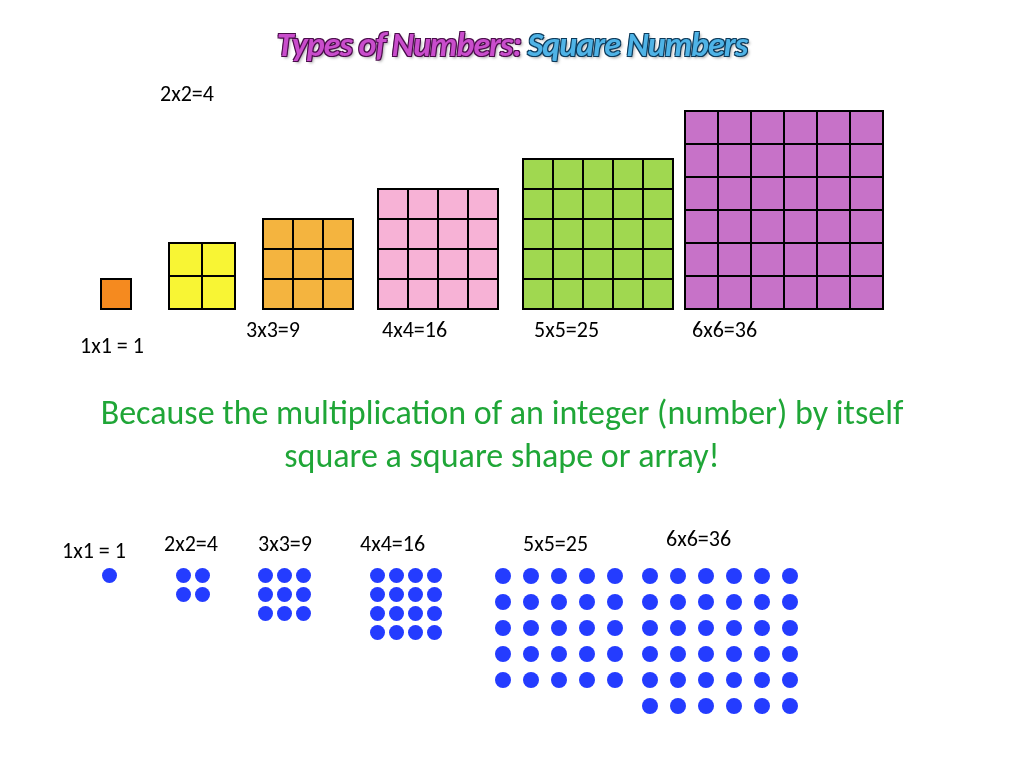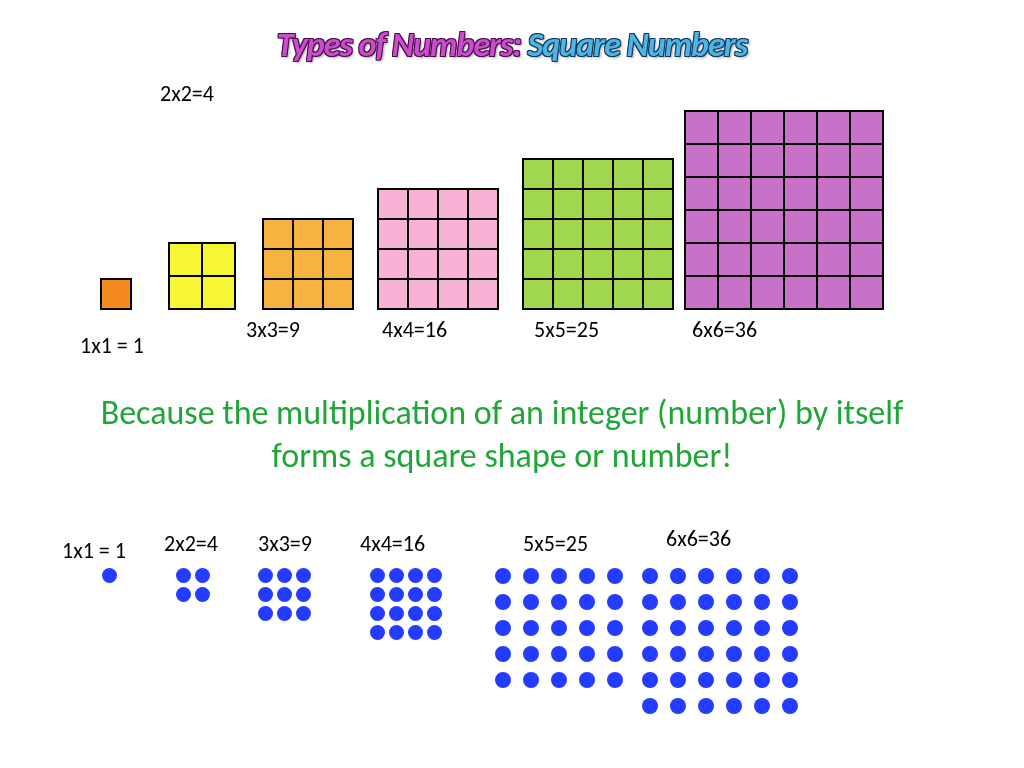--- a/index.html
+++ b/index.html
@@ -227,21 +227,21 @@
     </div>
 </div>
 
 <div class="glabel top2x2">2x2=4</div>
 <div class="glabel l1">1x1 = 1</div>
 <div class="glabel l3">3x3=9</div>
 <div class="glabel l4">4x4=16</div>
 <div class="glabel l5">5x5=25</div>
 <div class="glabel l6">6x6=36</div>
 
-<div class="explain">Because the multiplication of an integer (number) by itself forms a square shape or number!</div>
+<div class="explain">Because the multiplication of an integer (number) by itself square a square shape or array!</div>
 
 <div class="dlabel dl1">1x1 = 1</div>
 <div class="dlabel dl2">2x2=4</div>
 <div class="dlabel dl3">3x3=9</div>
 <div class="dlabel dl4">4x4=16</div>
 <div class="dlabel dl5">5x5=25</div>
 <div class="dlabel dl6">6x6=36</div>
 
 <div class="dots d1" style="grid-template-columns: repeat(1, 15px); grid-auto-rows: 15px;">
     <div class="dot"></div>

